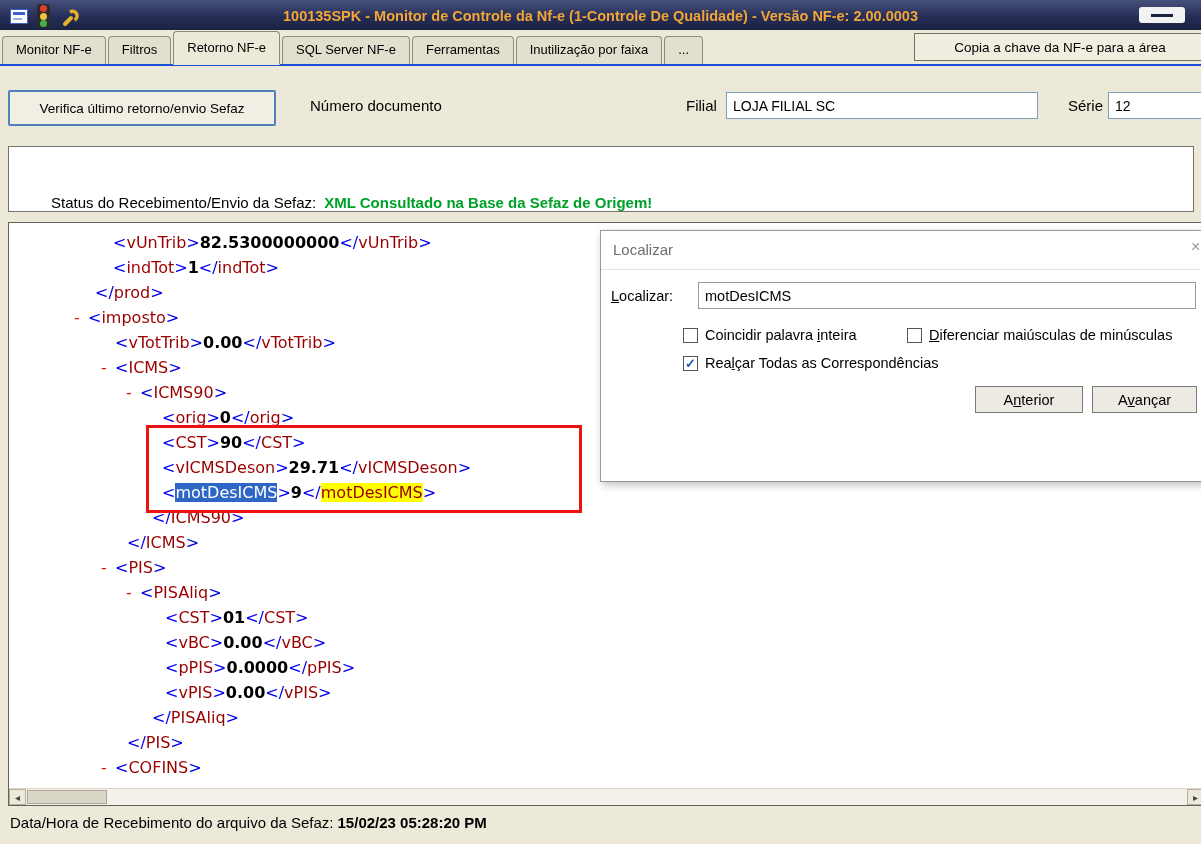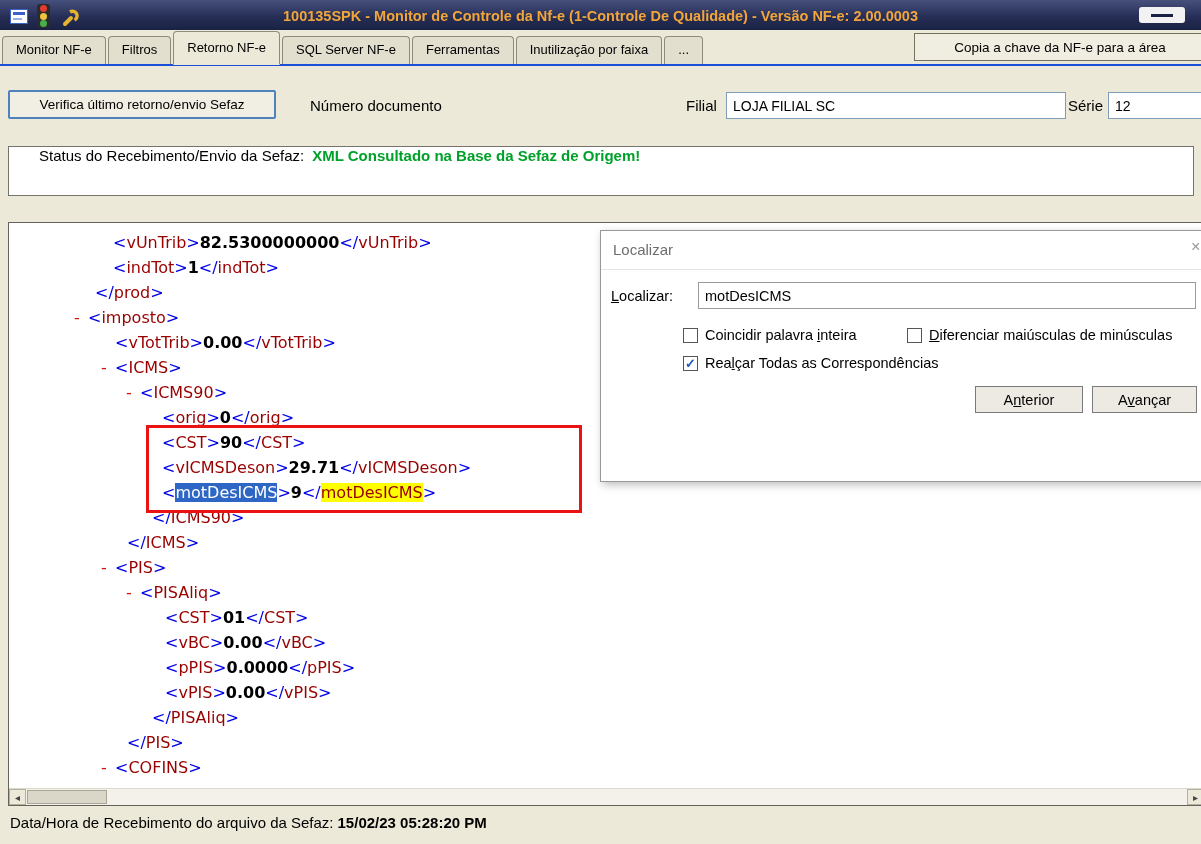--- a/index.html
+++ b/index.html
@@ -27,30 +27,30 @@
     border-bottom:2px solid #1d4ed8;display:flex;align-items:flex-end;padding-left:2px}
   .tab{height:28px;line-height:26px;padding:0 13px;border:1px solid #8f8b7c;border-bottom:none;
     border-radius:4px 4px 0 0;background:#e2dfce;font-size:13px;margin-right:2px;white-space:nowrap}
   .tab.active{height:34px;line-height:32px;background:#ece9d8;position:relative;z-index:2;
     margin-bottom:-1px;border-bottom:1px solid #ece9d8}
   .copy-btn{position:absolute;right:-5px;top:3px;width:292px;height:28px;background:#f0ede1;
     border:1px solid #756f5e;font-size:13.5px;display:flex;align-items:center;justify-content:center;z-index:3}
 
   
   .toolbar{position:absolute;top:88px;left:0;right:0;height:38px}
-  .verify-btn{position:absolute;left:8px;top:2px;width:268px;height:29px;background:#f1eee3;
+  .verify-btn{position:absolute;left:8px;top:2px;width:268px;height:36px;background:#f1eee3;
     border:2px solid #4f81bd;border-radius:2px;font-size:13.5px;
     display:flex;align-items:center;justify-content:center}
   .fldlabel{position:absolute;top:9px;font-size:15px;white-space:nowrap}
   .tbinput{position:absolute;top:4px;height:27px;border:1px solid #7f9db9;background:#fff;
     font-size:14px;padding:0 6px;font-family:"Liberation Sans",sans-serif}
 
   
-  .statusbox{position:absolute;top:146px;left:8px;width:1186px;height:50px;background:#fff;
-    border:1px solid #76736a;display:flex;align-items:flex-start;padding-left:30px;font-size:15px}
+  .statusbox{position:absolute;top:146px;left:8px;width:1186px;height:66px;background:#fff;
+    border:1px solid #76736a;display:flex;align-items:flex-end;padding-left:42px;font-size:15px}
   .status-green{color:#00a128;font-weight:bold;margin-left:8px}
 
   
   .xmlpanel{position:absolute;top:222px;left:8px;width:1197px;height:584px;background:#fff;
     border:1px solid #64625a}
   .xmlcontent{position:absolute;left:0;right:0;top:0;bottom:17px;overflow:hidden;padding-top:7px;
     font-family:"DejaVu Sans",sans-serif;font-size:16px}
   .xml-line{height:25px;line-height:25px;white-space:nowrap;position:relative}
   .punct{color:#0000e8}
   .tagn{color:#990000}
@@ -113,21 +113,21 @@
     <div class="tab">Ferramentas</div>
     <div class="tab">Inutilização por faixa</div>
     <div class="tab">...</div>
     <div class="copy-btn">Copia a chave da NF-e para a área</div>
 </div>
 
 <div class="toolbar">
   <div class="verify-btn">Verifica último retorno/envio Sefaz</div>
   <div class="fldlabel" style="left:310px">Número documento</div>
   <div class="fldlabel" style="left:686px">Filial</div>
-  <input class="tbinput" style="left: 726px; width: 340px;" value="LOJA FILIAL SC">
+  <input class="tbinput" style="left: 726px; width: 312px;" value="LOJA FILIAL SC">
   <div class="fldlabel" style="left:1068px">Série</div>
   <input class="tbinput" style="left: 1108px; width: 98px;" value="12">
 </div>
 
 <div class="statusbox">
   <span>Status do Recebimento/Envio da Sefaz:</span>
   <span class="status-green">XML Consultado na Base da Sefaz de Origem!</span>
 </div>
 
 <div class="xmlpanel">

